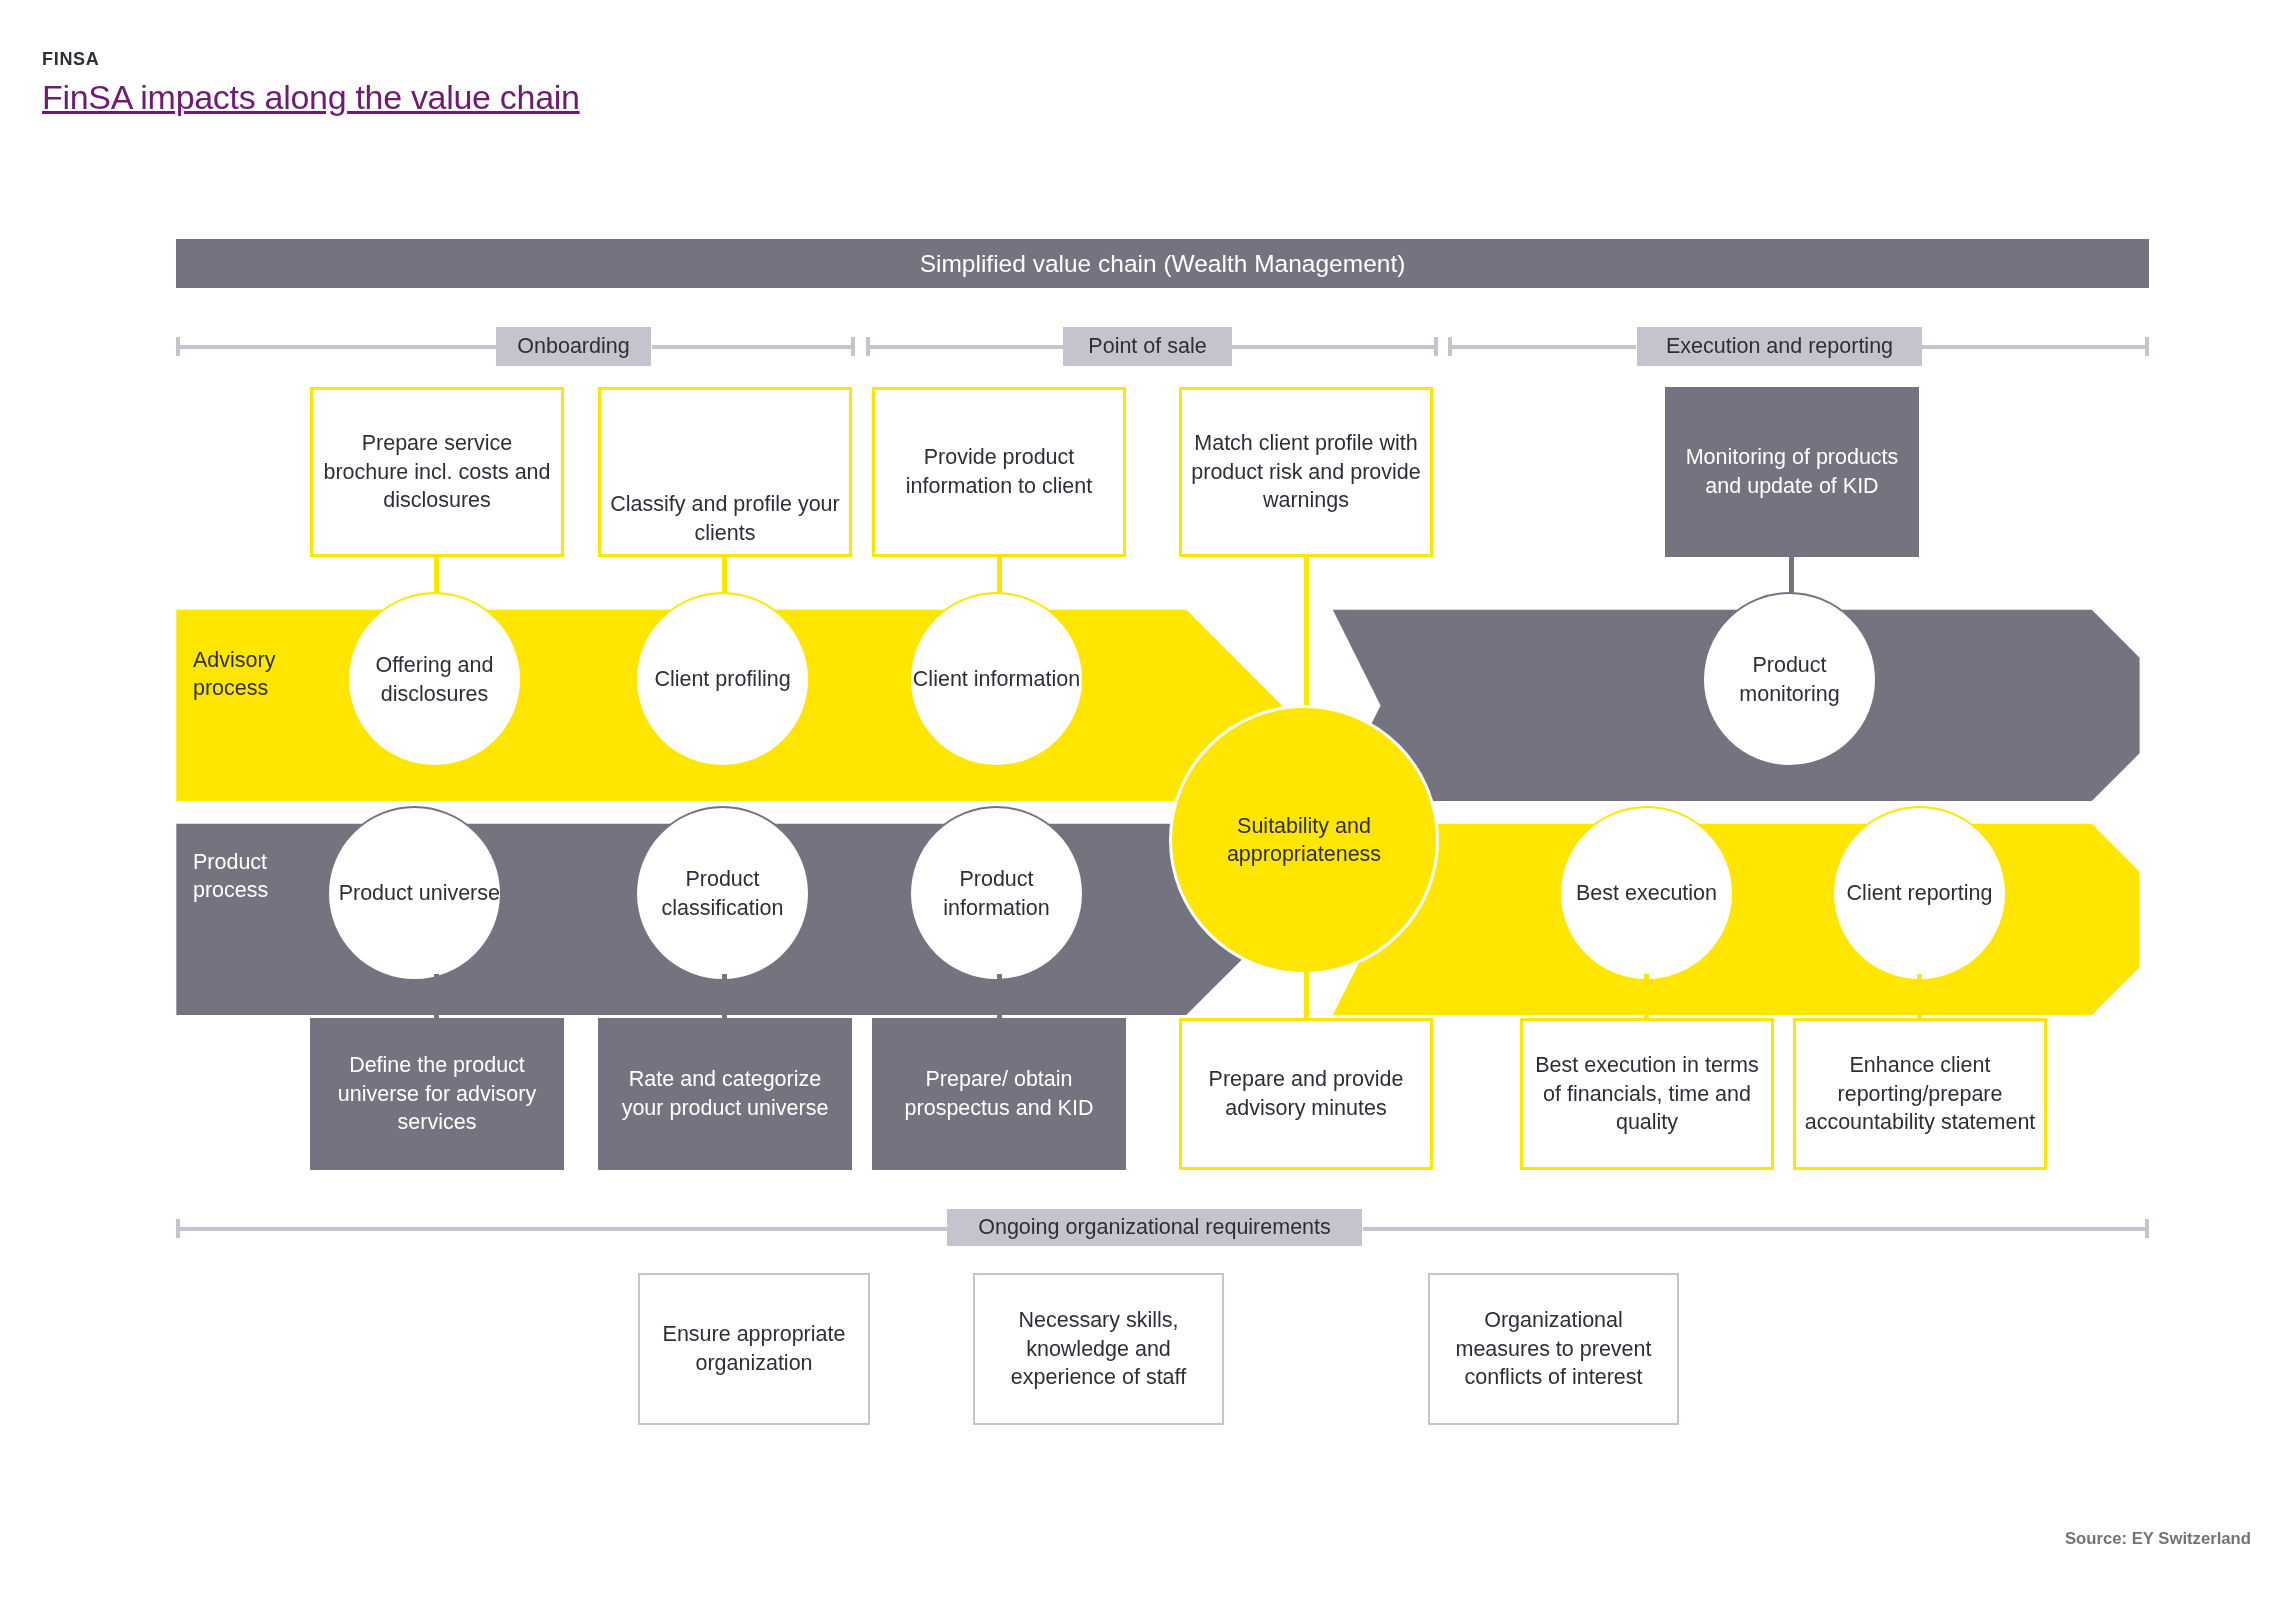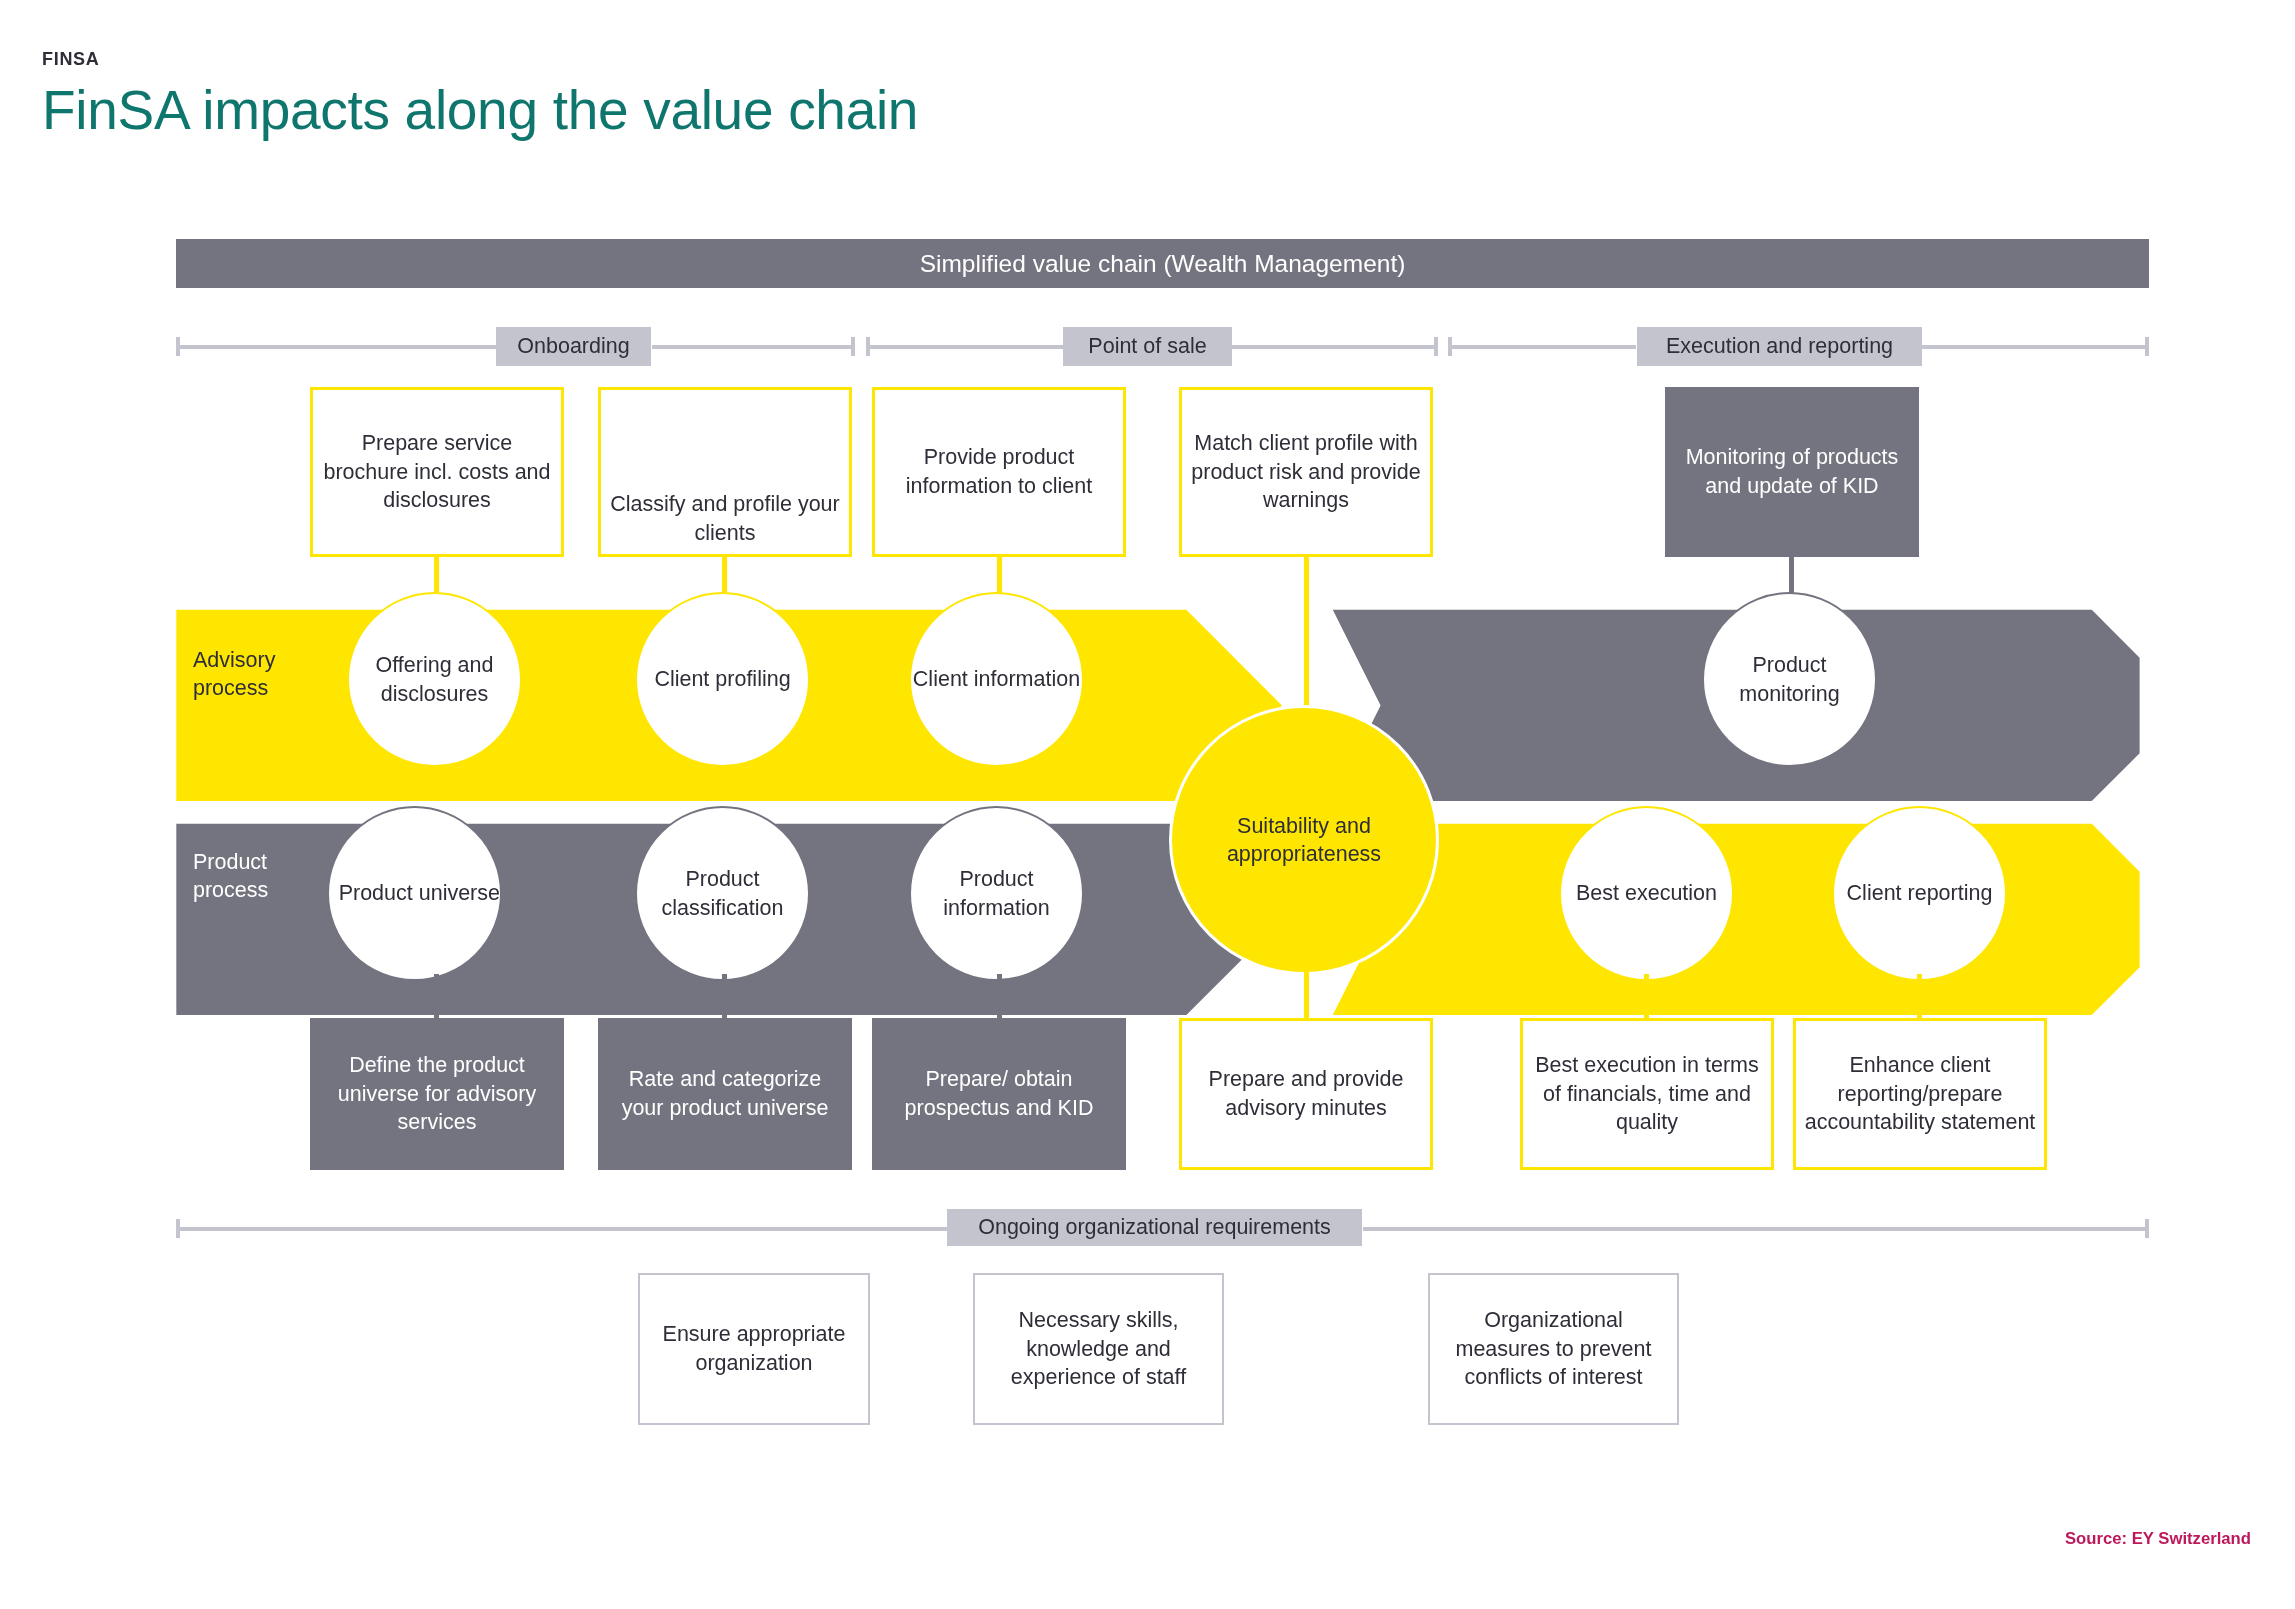--- a/index.html
+++ b/index.html
@@ -4,21 +4,21 @@
 <style>
   html,body{margin:0;padding:0;background:#fff;}
   body{
     width:2295px;height:1610px;position:relative;overflow:hidden;
     font-family:"Liberation Sans", sans-serif;color:#2E2E38;
   }
   .abs{position:absolute;}
 
   
   #eyebrow{left:42px;top:49px;font-size:18px;font-weight:700;letter-spacing:0.7px;color:#2E2E38;}
-  #page-title{left:42px;top:78px;font-size:55px;font-weight:400;color:#0f766e;letter-spacing:-0.3px;}
+  #page-title{left:42px;top:78px;font-size:34px;font-weight:400;color:#701a75;letter-spacing:-0.3px;text-decoration:underline;}
 
   
   #chain-bar{
     left:176px;top:239px;width:1973px;height:49px;background:#747480;
     display:flex;align-items:center;justify-content:center;
   }
   #chain-bar-label{color:#fff;font-size:24.5px;}
 
   
   .rail{height:3.6px;background:#C4C4CE;top:345px;}
@@ -61,21 +61,21 @@
   .node.yellow-ring{border:2.4px solid #FFE600;}
   .node.gray-ring{border:2.4px solid #747480;}
   .node.big-yellow{background:#FFE600;border:3px solid #fff;font-size:21.5px;}
   #ongoing-badge{
     height:37px;background:#C4C4CE;top:1209px;
     display:flex;align-items:center;justify-content:center;
     font-size:21.5px;color:#2E2E38;padding:0 13px;box-sizing:border-box;
   }
 
   
-  #source{right:44px;top:1529px;font-size:16.7px;font-weight:700;color:#be185d;}
+  #source{right:44px;top:1529px;font-size:16.7px;font-weight:700;color:#737373;}
 </style>
 </head>
 <body>
 
 <div class="abs" id="eyebrow">FINSA</div>
 <div class="abs" id="page-title">FinSA impacts along the value chain</div>
 
 <div class="abs" id="chain-bar">
   <span id="chain-bar-label">Simplified value chain (Wealth Management)</span>
 </div>

